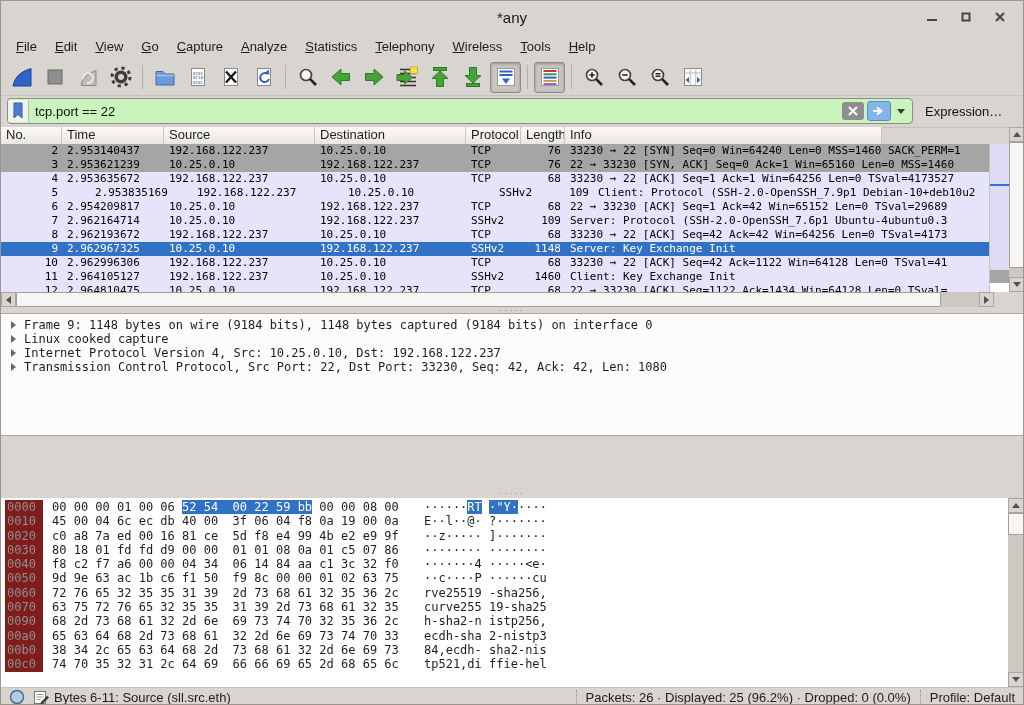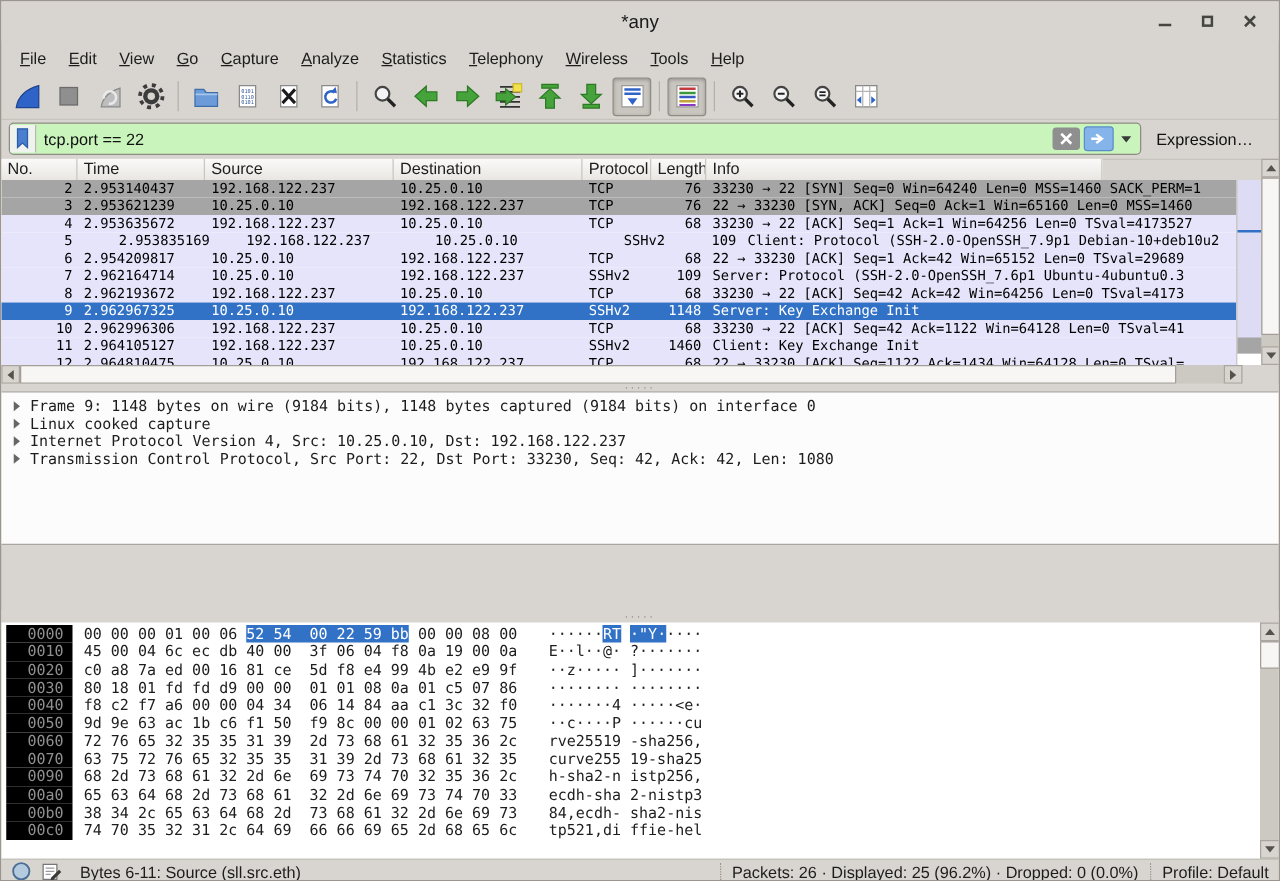--- a/index.html
+++ b/index.html
@@ -77,29 +77,29 @@
   #details{position:absolute;top:312px;left:0;width:1022px;height:123px;background:#fcfcfc;
            border-top:1px solid #a9a5a0;border-bottom:1px solid #a9a5a0;box-sizing:border-box;
            font-family:"DejaVu Sans Mono",monospace;font-size:12px;padding:4px 0 0 8px;overflow:hidden;}
   .drow{display:flex;align-items:center;height:14px;line-height:14px;white-space:nowrap;}
   .dtri{width:0;height:0;border-left:5px solid #666;border-top:4px solid transparent;
         border-bottom:4px solid transparent;margin:0 8px 0 2px;flex:0 0 auto;}
   
   #hexpane{position:absolute;top:497px;left:0;width:1022px;height:189px;background:#fff;
            font-family:"DejaVu Sans Mono",monospace;font-size:12px;overflow:hidden;padding:2px 0 0 4px;box-sizing:border-box;}
   .hexrow{height:14.3px;line-height:14.3px;white-space:pre;}
-  .hexoff{display:inline-block;width:36px;background:#000000;color:#8f8f8f;padding-left:17px;margin-right:9px;}
+  .hexoff{display:inline-block;width:36px;background:#7f1d1d;color:#8f8f8f;padding-left:2px;margin-right:9px;}
   .hexbytes{display:inline-block;width:358px;}
   .hexascii{display:inline-block;margin-left:14px;}
   .hl{background:#3272c6;color:#fff;}
   
   #statusbar{position:absolute;top:686px;left:0;right:0;height:19px;display:flex;align-items:center;
              font-size:13px;background:#d8d4cf;border-top:1px solid #c6c2bc;box-sizing:border-box;}
   .sicon{margin-left:8px;display:flex;align-items:center;}
-  #status-left{margin-left:14px;}
+  #status-left{margin-left:4px;}
   #status-right{margin-left:auto;display:flex;align-items:center;}
   .ssep{border-left:1px dotted #979389;height:14px;margin:0 9px;}
   #status-profile{margin-right:8px;}
 </style>
 </head>
 <body>
 
 <div id="win">
 
   <div id="menubar">

